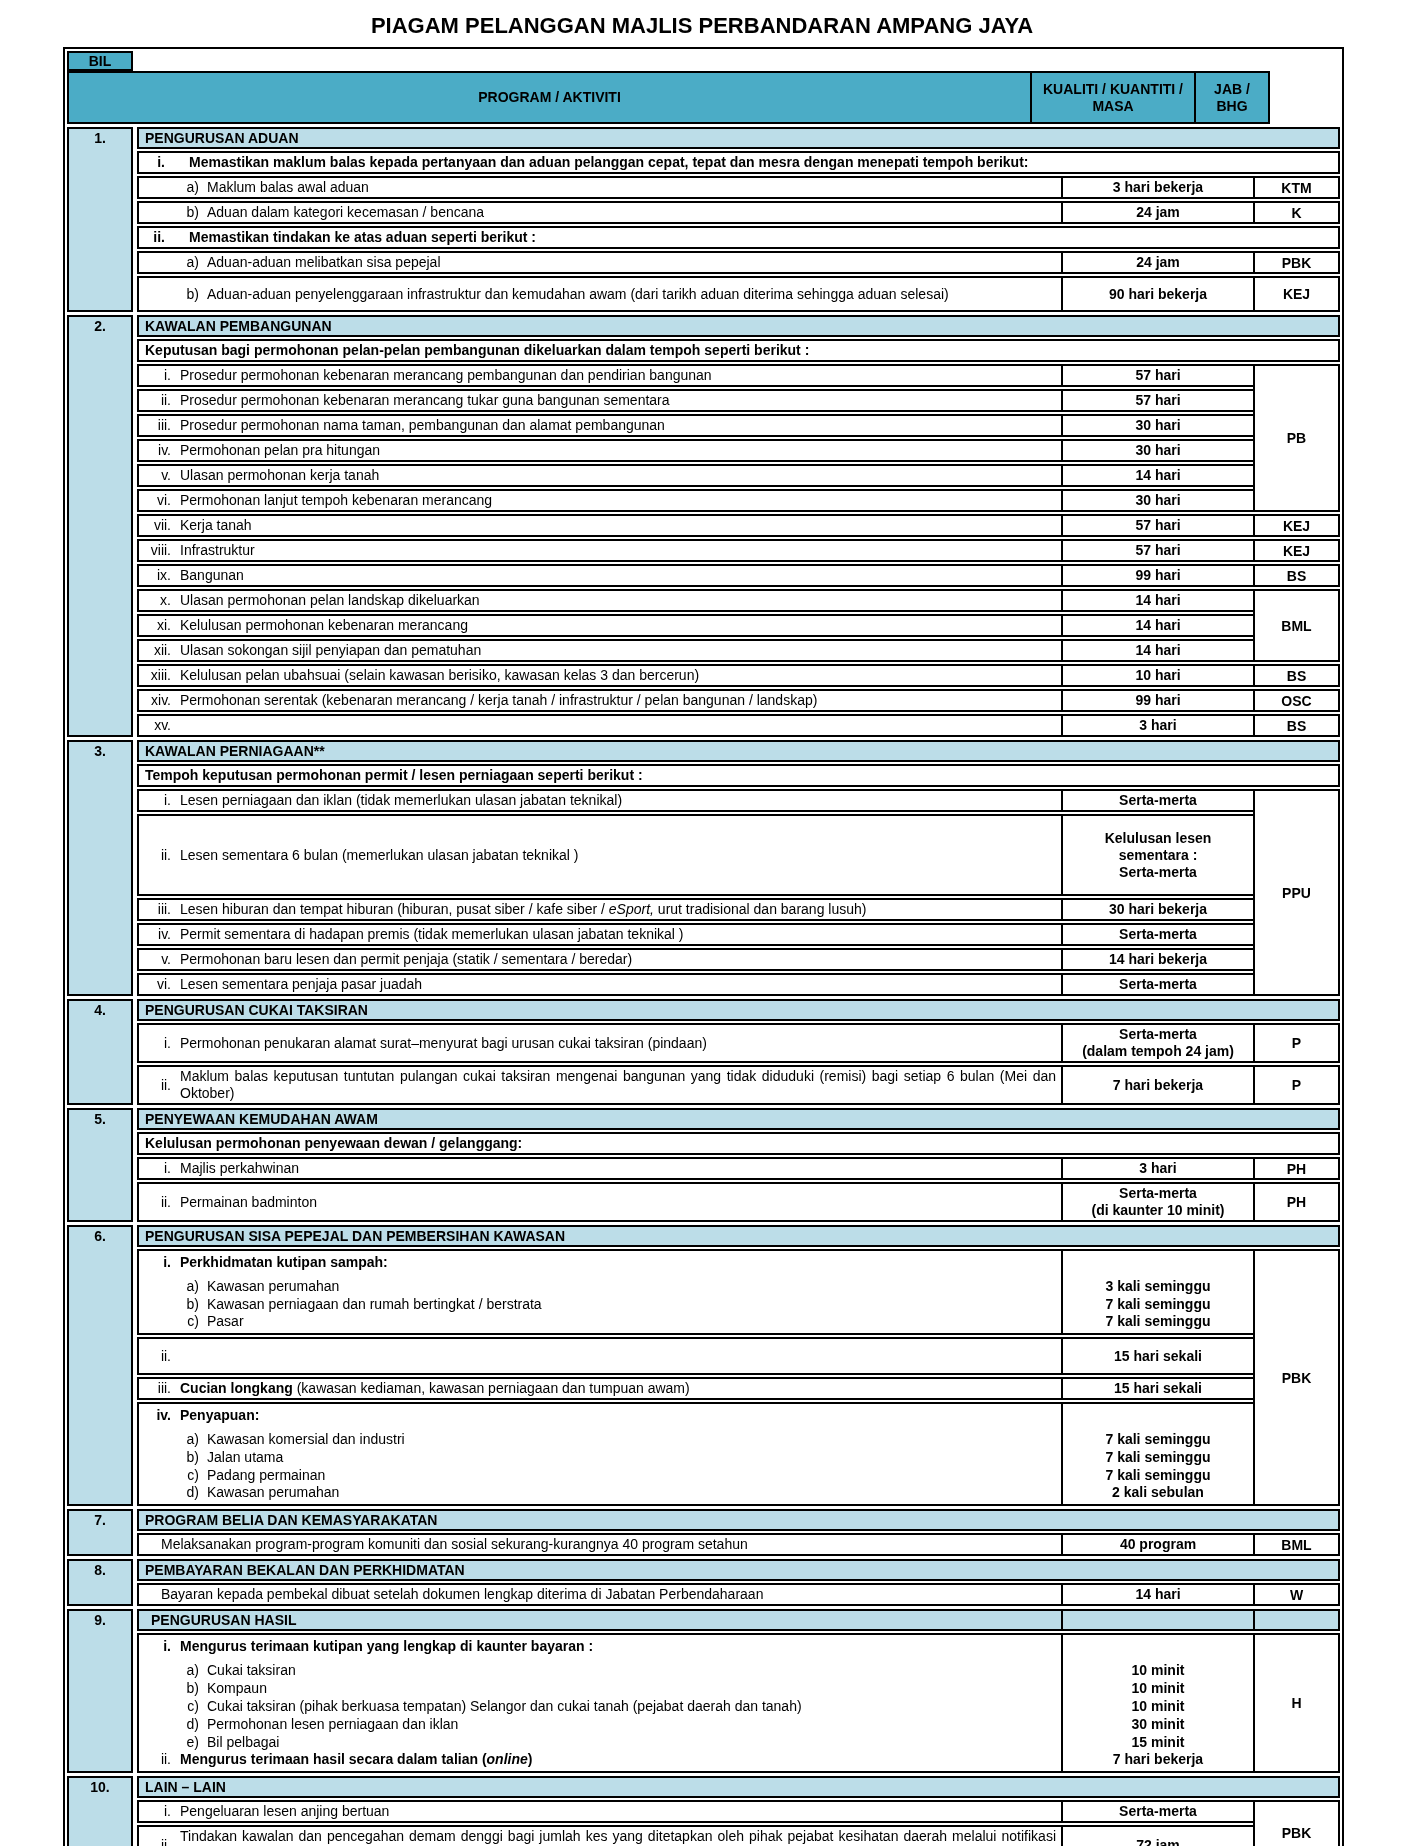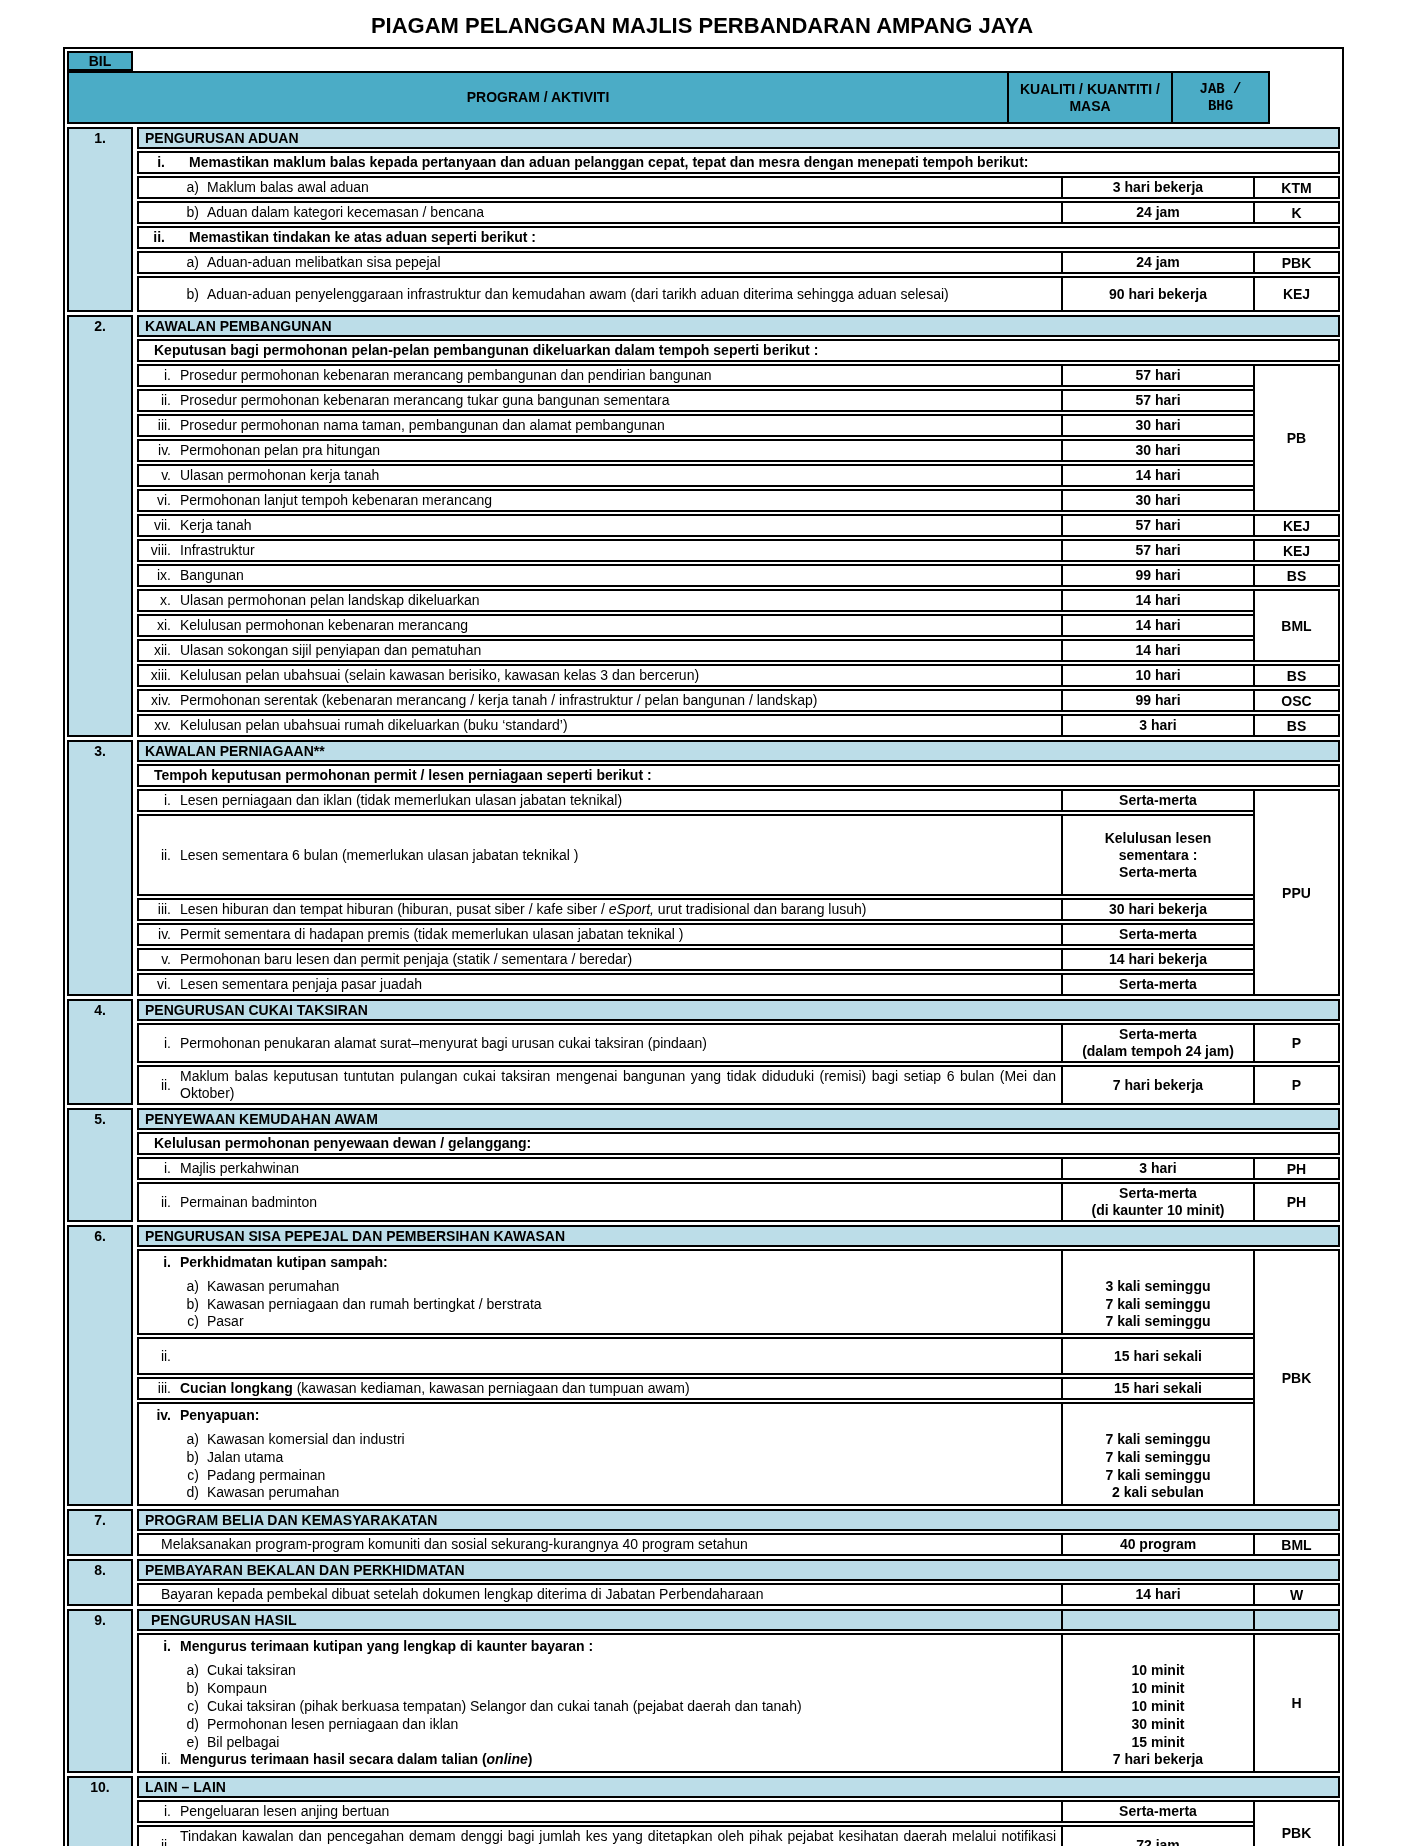--- a/index.html
+++ b/index.html
@@ -23,21 +23,21 @@
     display:flex; align-items:center; justify-content:center; font-weight:bold;
   }
   .head-cells {
     width:1203px; border:2px solid #000; background:var(--teal);
     display:flex; height:53px;
   }
   .hc { display:flex; align-items:center; justify-content:center;
         font-weight:bold; text-align:center; white-space:pre-line; line-height:17px;}
   .hc-program { flex:1; }
   .hc-kualiti { width:164px; border-left:2px solid #000; }
-  .hc-jab     { width:97px;  border-left:2px solid #000;font-family:Liberation Mono, monospace; }
+  .hc-jab     { width:74px;  border-left:2px solid #000; }
   
   .section { display:flex; margin-bottom:3px; }
   .bil-cell {
     width:66px; margin-right:4px; border:2px solid #000; background:var(--blue);
     font-weight:bold; text-align:center; padding-top:1px; flex-shrink:0;
   }
   .section-content { width:1240px; display:flex; flex-direction:column; gap:2px; }
   .band {
     border:2px solid #000; background:var(--blue); font-weight:bold;
     min-height:22px; display:flex; align-items:center; padding-left:6px;
@@ -56,21 +56,21 @@
   }
   
   .row { border:2px solid #000; background:#fff; display:flex; min-height:20px; width:100%; }
   .prog { flex:1; display:flex; align-items:center; line-height:17px; padding:1px 5px 1px 0; min-width:0; }
   .num  { display:inline-block; text-align:right; flex-shrink:0; }
   .lvl0 { padding-left:22px; }
   .lvl1 .num { width:32px; margin-right:9px; }
   .lvl2 .num { width:60px; margin-right:8px; }
   .sub  { font-weight:bold; }
   .sub .num { width:26px; margin-right:24px; }
-  .sub.nonum { padding-left:15px;justify-content:flex-end; }
+  .sub.nonum { padding-left:6px;justify-content:flex-end; }
   .ptext { flex:1; }
   .ptext.just { text-align:justify; }
   .masa {
     width:192px; flex-shrink:0; border-left:2px solid #000;
     display:flex; align-items:center; justify-content:center; text-align:center;
     font-weight:bold; white-space:pre-line; line-height:17px; padding:1px 3px;
   }
   .jab {
     width:85px; flex-shrink:0; border-left:2px solid #000;
     display:flex; align-items:center; justify-content:center; font-weight:bold;
@@ -325,21 +325,20 @@
                 <div class="masa">99 hari</div>
                 <div class="jab">OSC</div>
               </div>
             </div>
           </div>
           <div class="group">
             <div class="group-rows full">
               <div class="row full">
                 <div class="prog lvl1">
                   <div class="num">xv.</div>
-                  <div class="ptext">Kelulusan pelan ubahsuai rumah dikeluarkan (buku ‘standard’)</div>
                 </div>
                 <div class="masa">3 hari</div>
                 <div class="jab">BS</div>
               </div>
             </div>
           </div>
         </div>
       </div>
       <div class="section">
         <div class="bil-cell">3.</div>

